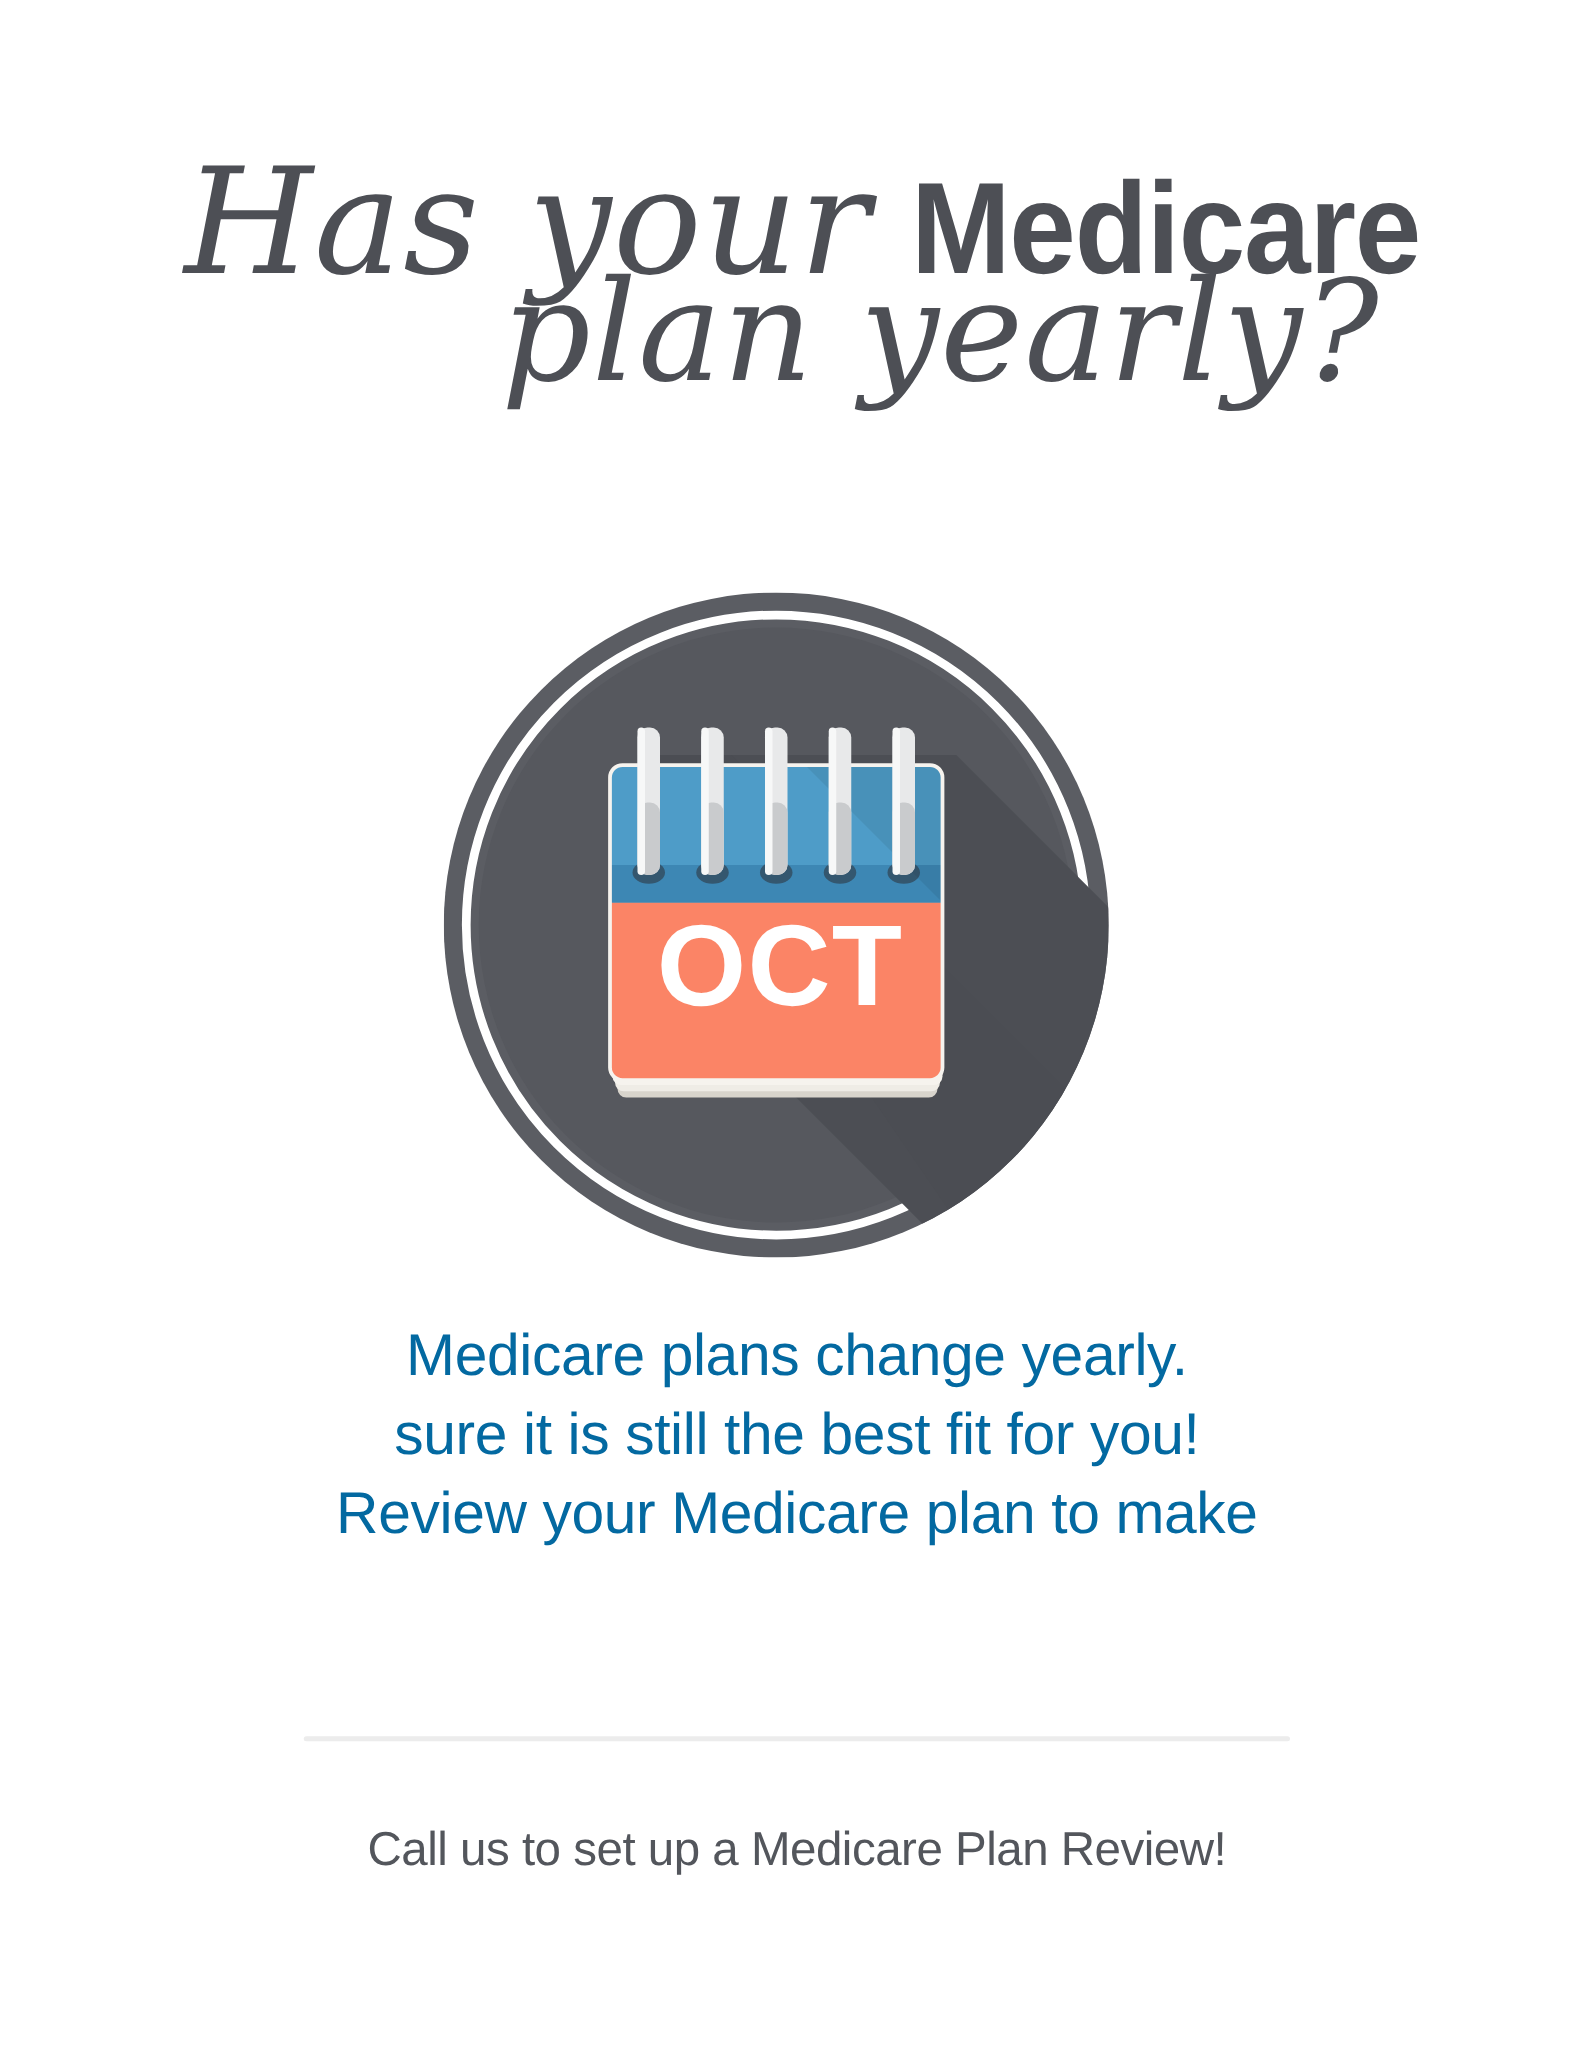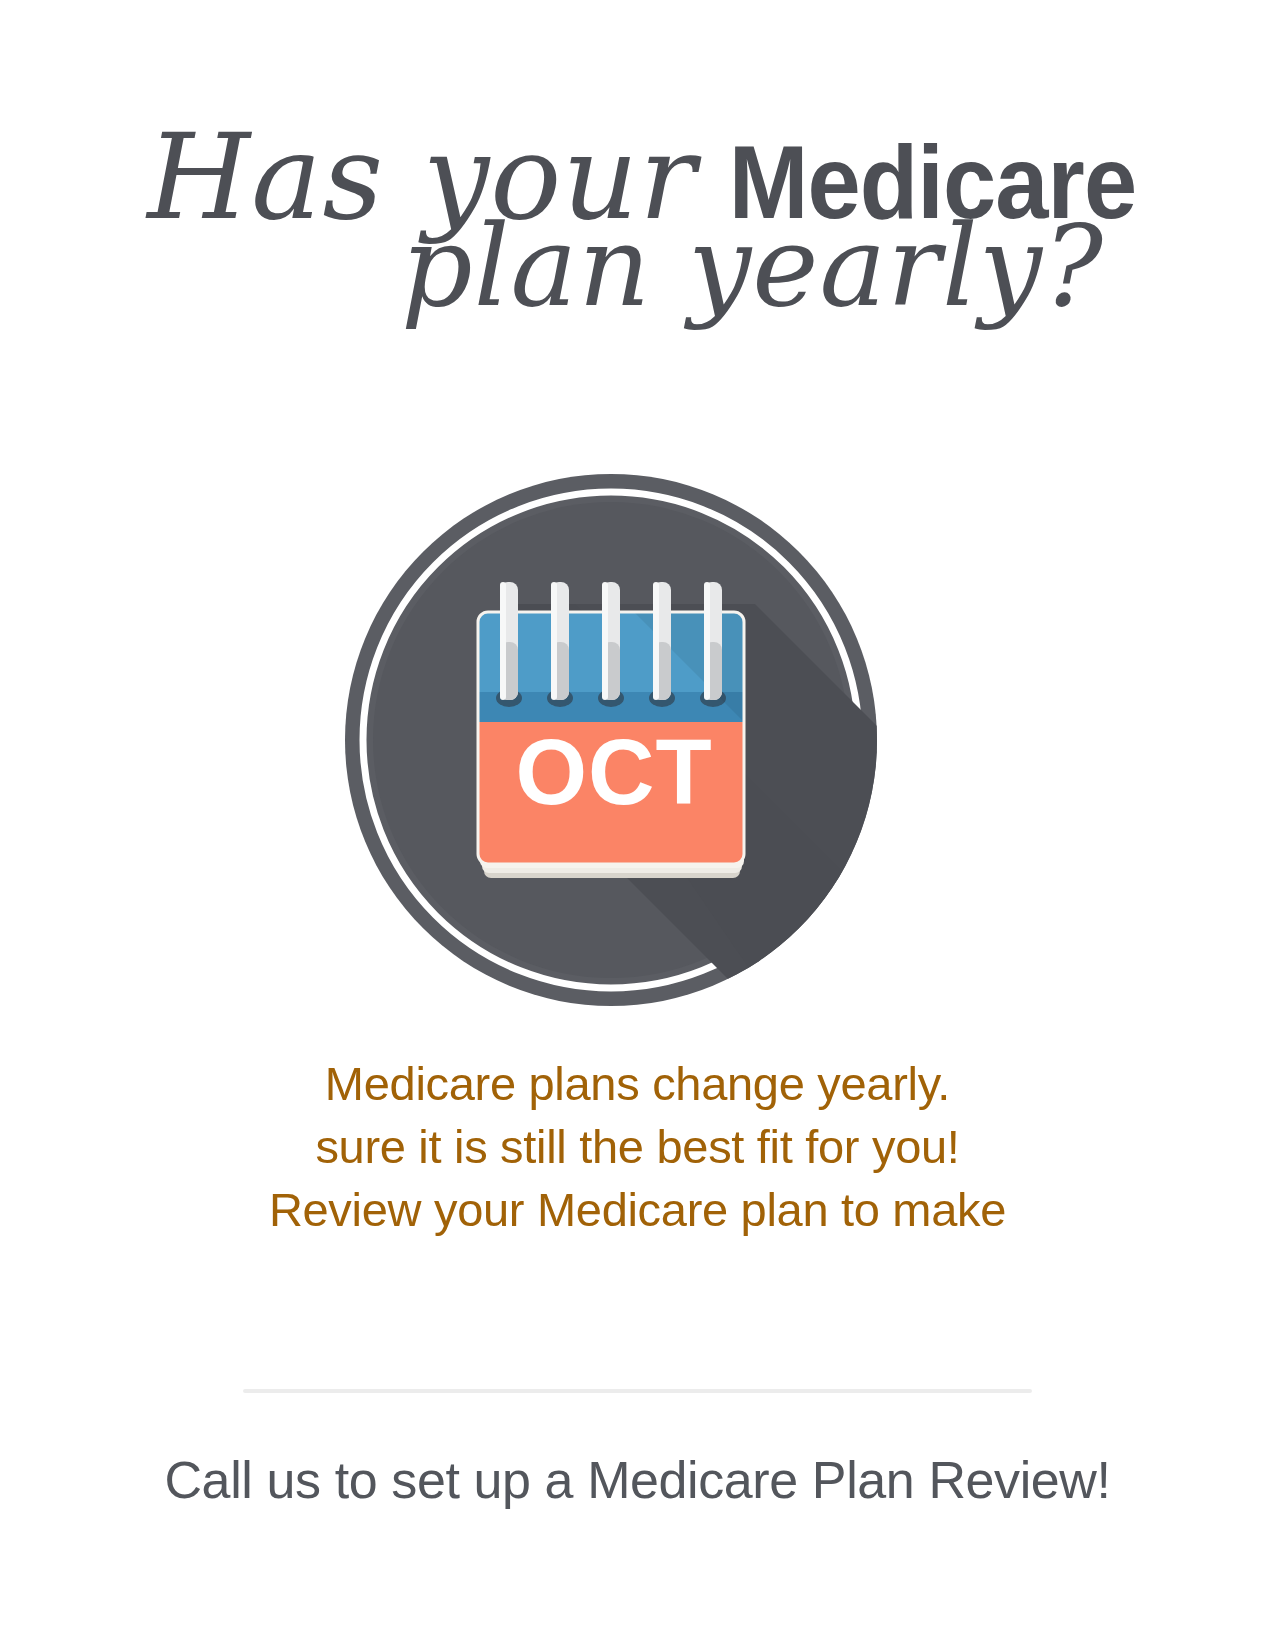--- a/index.html
+++ b/index.html
@@ -64,39 +64,39 @@
     color: #4d4f55;
     transform: scaleX(0.92);
     display: inline-block;
     vertical-align: baseline;
     margin-left: 14px;
   }
 
   
   .icon-wrap {
     position: absolute;
-    left: 345px;
+    left: 355px;
     top: 474px;
     width: 532px;
     height: 532px;
   }
   .icon-wrap svg {
     display: block;
     width: 532px;
     height: 532px;
   }
 
   
   .body-copy {
     position: absolute;
     top: 1052px;
     left: 0;
     width: 1275px;
     text-align: center;
-    color: #a16207;
+    color: #0369a1;
     font-family: "Liberation Sans", sans-serif;
     font-weight: 400;
     font-size: 47px;
     line-height: 63px;
     letter-spacing: -0.3px;
   }
   .body-copy .line {
     display: block;
     white-space: nowrap;
   }
@@ -115,21 +115,21 @@
   
   .cta {
     position: absolute;
     top: 1450px;
     left: 0;
     width: 1275px;
     text-align: center;
     color: #53565c;
     font-family: "Liberation Sans", sans-serif;
     font-weight: 400;
-    font-size: 52px;
+    font-size: 38px;
     line-height: 60px;
     letter-spacing: -0.4px;
     white-space: nowrap;
   }
 </style>
 </head>
 <body>
 
 <div class="poster">
 

